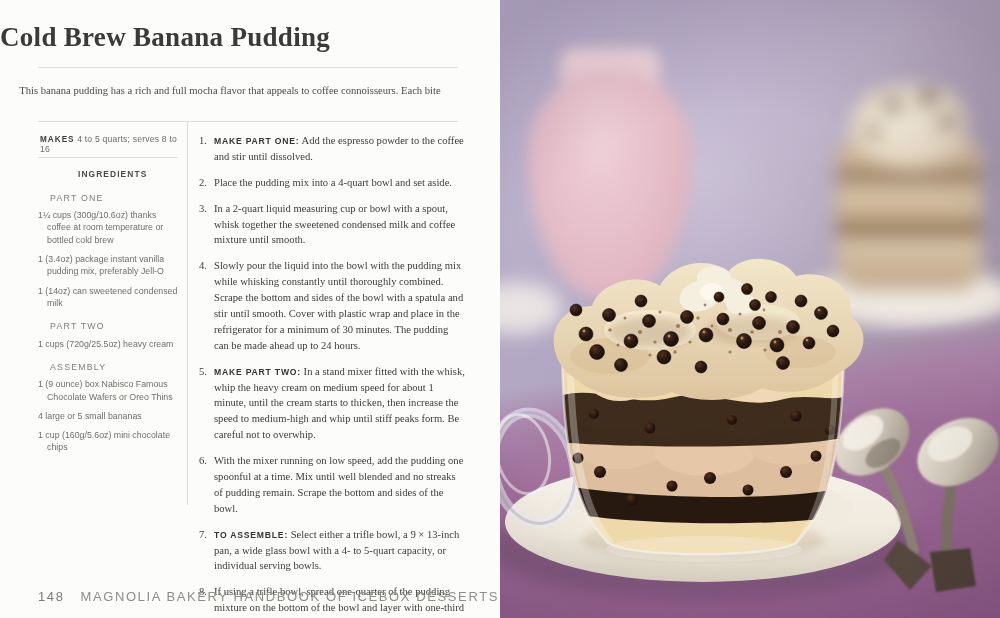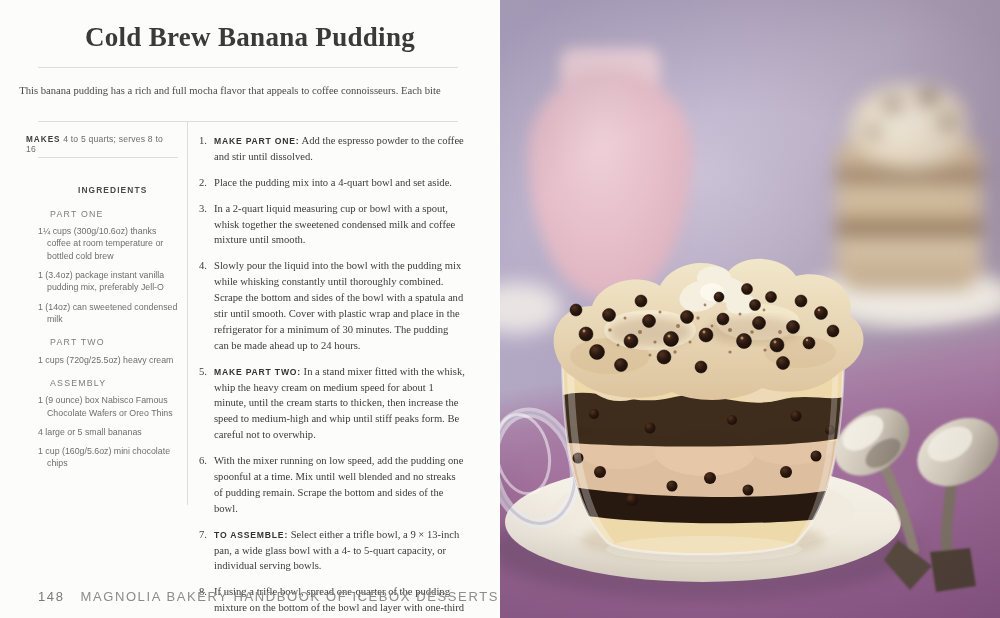--- a/index.html
+++ b/index.html
@@ -1,33 +1,33 @@
 <!DOCTYPE html>
 <html><head>
 <meta charset="utf-8">
 <style>
   html,body{margin:0;padding:0;}
   body{width:1000px;height:618px;overflow:hidden;background:#fff;font-family:"Liberation Sans",sans-serif;position:relative;}
   .spread{position:absolute;inset:0;}
 
   
   .page-left{position:absolute;left:0;top:0;width:500px;height:618px;background:#fcfcfa;}
-  .recipe-title{position:absolute;top:22px;left:0;width:500px;text-align:center;
+  .recipe-title{position:absolute;top:22px;left:0;width:500px;
     font-family:"Liberation Serif",serif;font-weight:bold;font-size:27px;color:#3a3a3a;letter-spacing:.3px;}
   .rule{position:absolute;border-top:1px solid #ddddd8;}
   .rule-title{top:67px;left:38px;width:420px;}
   .rule-full{top:121px;left:38px;width:420px;}
   .rule-makes{top:157px;left:38px;width:140px;}
   .divider-v{position:absolute;left:187px;top:121px;height:384px;border-left:1px solid #ddddd8;}
   .intro{position:absolute;top:82px;left:0;width:460px;text-align:center;
     font-family:"Liberation Serif",serif;font-size:10.6px;line-height:1.75;color:#4a4a48;white-space:nowrap;}
-  .makes{position:absolute;top:134px;left:26px;width:145px;font-size:8.6px;color:#6b6b68;letter-spacing:.2px;}
+  .makes{position:absolute;top:134px;left:40px;width:145px;font-size:8.6px;color:#6b6b68;letter-spacing:.2px;}
   .makes b{font-size:8.2px;color:#3c3c3a;letter-spacing:1px;}
   .ing{position:absolute;top:165px;left:38px;width:142px;color:#6e6e6a;font-size:8.8px;line-height:1.4;}
-  .ing-h{font-weight:bold;font-size:8.4px;letter-spacing:1.1px;color:#4a4a48;margin:20px 0 10px;padding-left:40px;}
+  .ing-h{font-weight:bold;font-size:8.4px;letter-spacing:1.1px;color:#4a4a48;margin:4px 0 10px;padding-left:40px;}
   .ing-part{font-size:8.8px;letter-spacing:1.2px;color:#7d7d78;margin:11px 12px 5px;}
   .ing-item{margin:0 0 7px;padding-left:9px;text-indent:-9px;}
   .steps{position:absolute;top:133px;left:199px;width:266px;}
   .step{position:relative;padding-left:15px;margin-bottom:10px;
     font-family:"Liberation Serif",serif;font-size:10.6px;line-height:1.5;color:#3b3b39;}
   .step .num{position:absolute;left:0;top:0;}
   .step .lead{font-family:"Liberation Sans",sans-serif;font-weight:bold;font-size:8.6px;letter-spacing:.8px;color:#333;}
   .footer{position:absolute;left:38px;bottom:14px;font-size:13px;letter-spacing:1.6px;color:#8c8c88;}
   .footer .pg{margin-right:16px;color:#7a7a76;}
 

